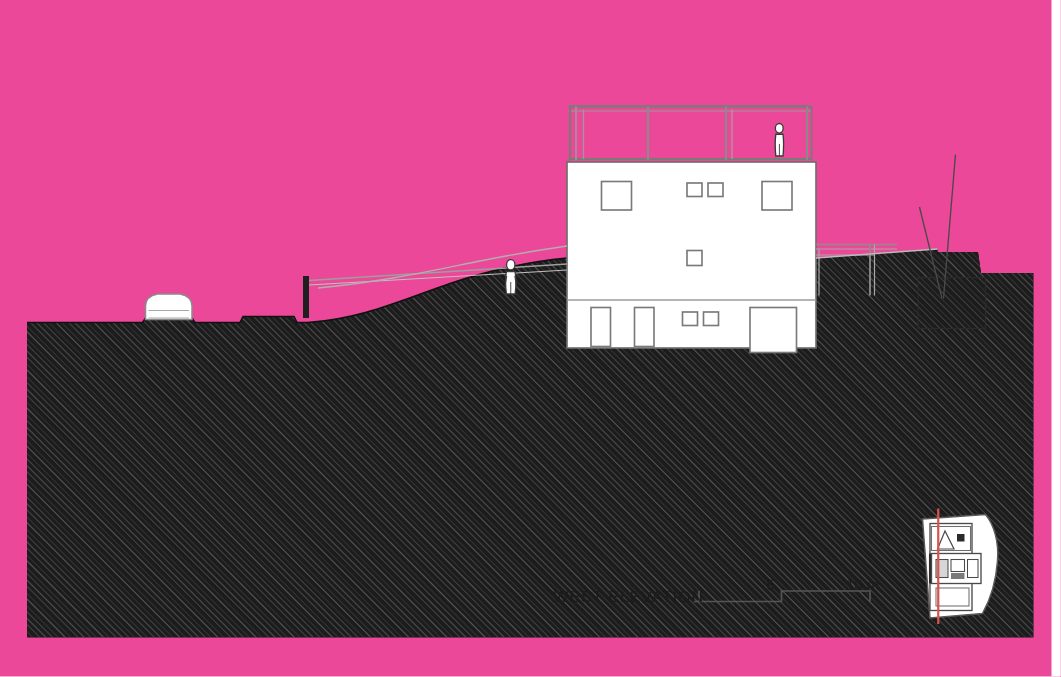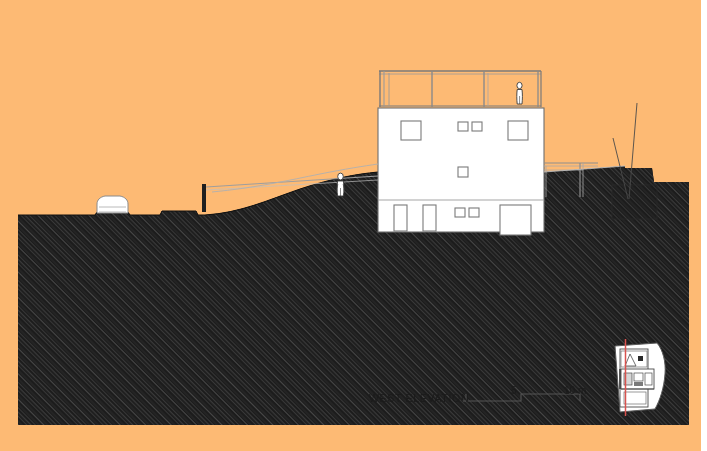--- a/index.html
+++ b/index.html
@@ -14,21 +14,21 @@
     position: relative;
     overflow: hidden;
     font-family: "Liberation Sans", sans-serif;
   }
   #drawing-sheet {
     position: absolute;
     left: 0;
     top: 0;
     width: 701px;
     height: 451px;
-    background: #fdba74;
+    background: #ec4899;
   }
   #elevation-svg {
     position: absolute;
     left: 0;
     top: 0;
     display: block;
   }
   .sheet-label {
     position: absolute;
     font-family: "Liberation Sans", sans-serif;

